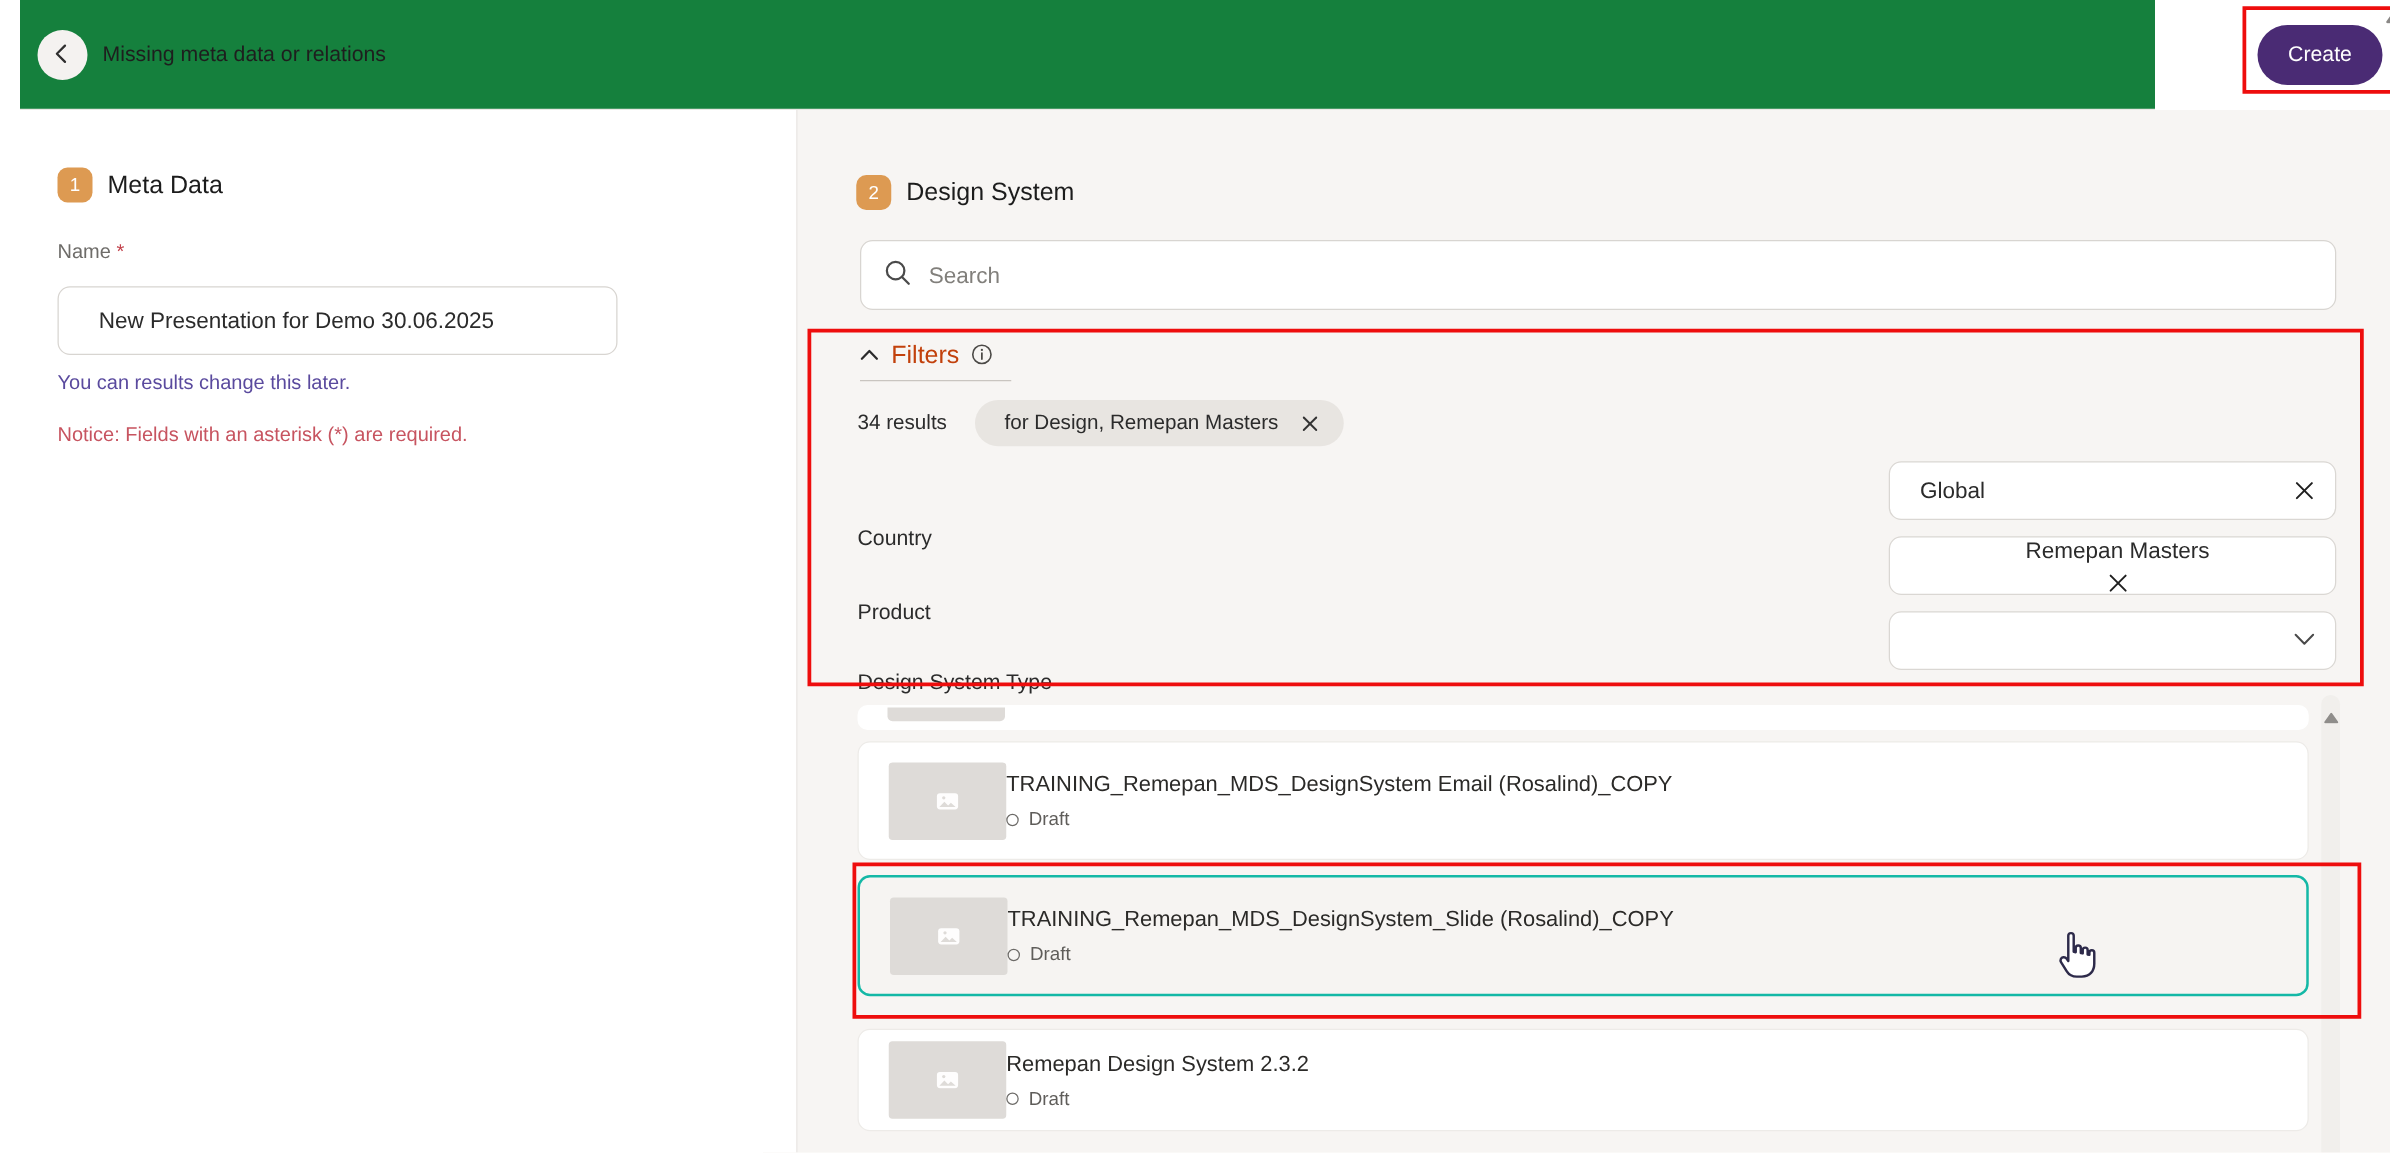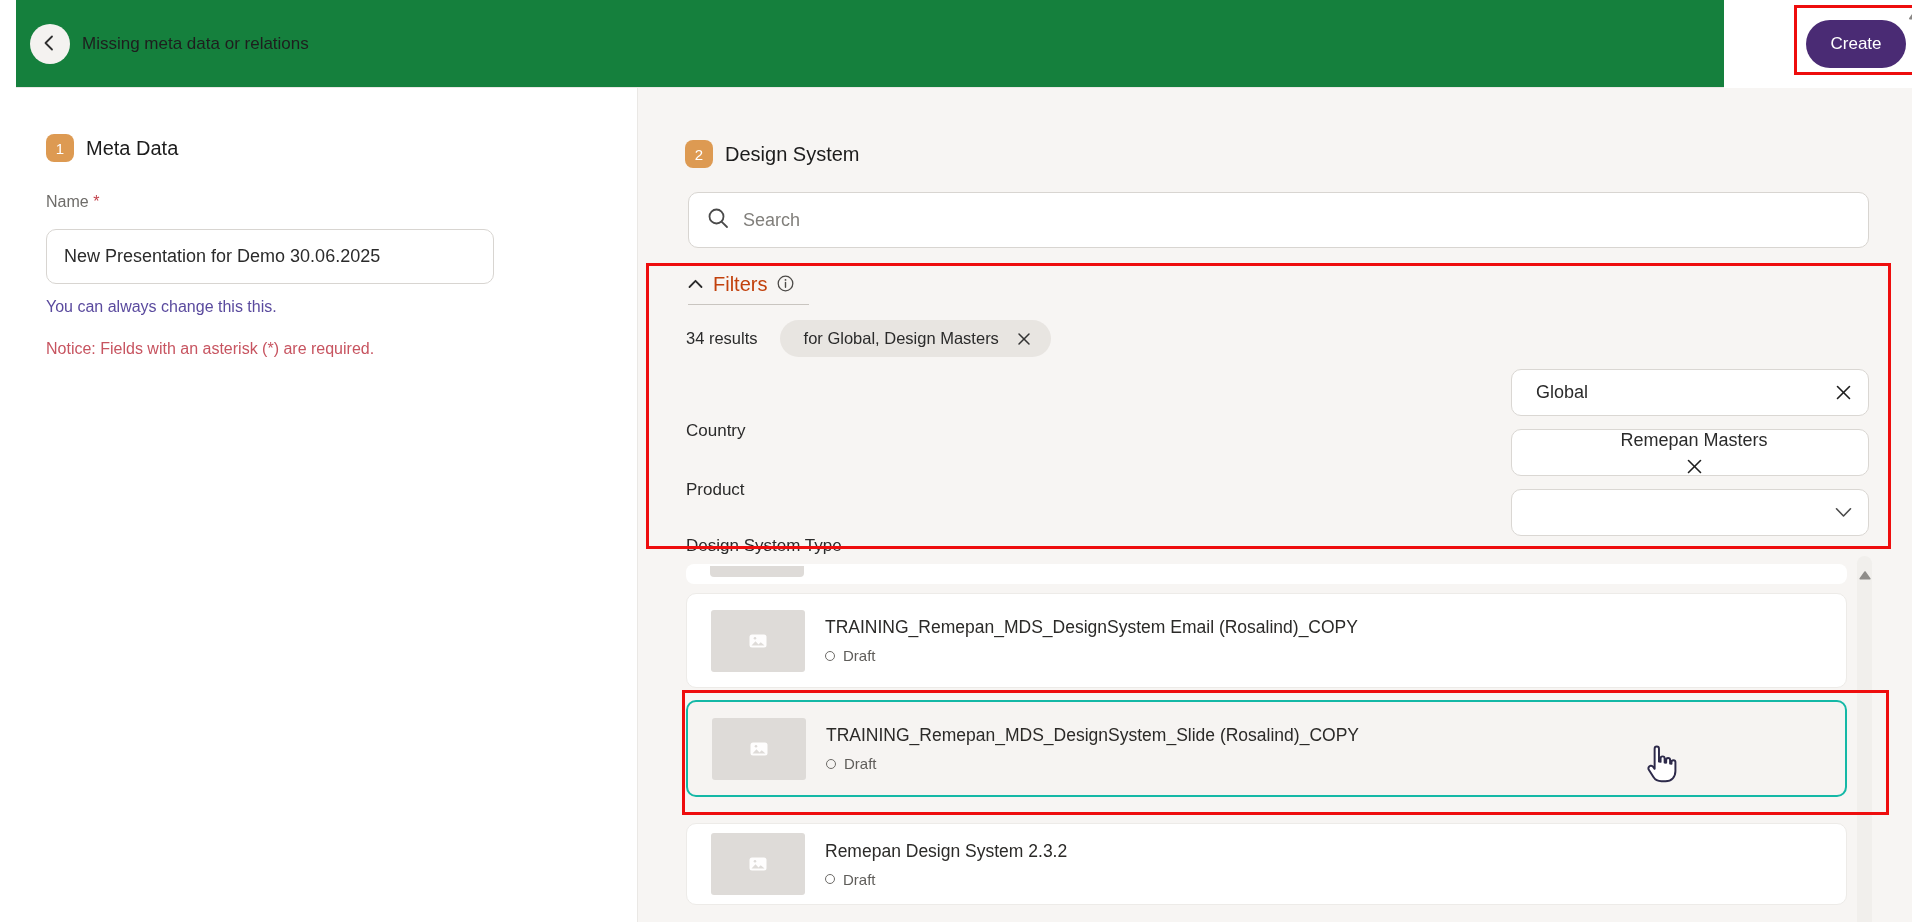--- a/index.html
+++ b/index.html
@@ -20,21 +20,21 @@
   .left-panel { position:absolute; left:0; top:88px; width:637px; height:834px; background:#fff; }
   .right-panel { position:absolute; left:637px; top:88px; width:1275px; height:834px; background:#f7f5f3; border-left:1px solid #eae8e5; }
 
   .step-badge { display:inline-flex; align-items:center; justify-content:center; width:28px; height:28px; border-radius:8px; background:#dd9a52; color:#fff; font-size:15px; font-weight:500; }
   .section-title { font-size:20px; font-weight:500; color:#1c1c1c; }
   .section-header { display:flex; align-items:center; gap:12px; position:absolute; }
 
   
   .field-label { position:absolute; left:46px; top:105px; font-size:16px; color:#6e6c69; }
   .req { color:#c2414b; }
-  .name-input { position:absolute; left:46px; top:141px; width:448px; height:55px; border:1px solid #d8d5d1; border-radius:10px; padding:0 17px; font-size:18px; color:#2b2b2b; font-family:"Liberation Sans",sans-serif; background:#fff; }
+  .name-input { position:absolute; left:46px; top:141px; width:448px; height:55px; border:1px solid #d8d5d1; border-radius:10px; padding:0 32px; font-size:18px; color:#2b2b2b; font-family:"Liberation Sans",sans-serif; background:#fff; }
   .hint { position:absolute; left:46px; top:210px; font-size:16px; color:#5a4a9e; }
   .notice { position:absolute; left:46px; top:252px; font-size:16px; color:#c75460; }
 
   
   .search-box { position:absolute; left:50px; top:104px; width:1181px; height:56px; background:#fff; border:1px solid #d8d5d1; border-radius:10px; display:flex; align-items:center; padding:0 18px; gap:14px; }
   .search-box input { border:none; outline:none; flex:1; font-size:18px; color:#2b2b2b; font-family:"Liberation Sans",sans-serif; background:transparent; }
   .search-box input::placeholder { color:#817f7b; }
 
   
   .filters-anno { left:8px; top:175px; width:1245px; height:286px; }
@@ -48,21 +48,21 @@
   .icon-btn { background:none; border:none; cursor:pointer; display:flex; align-items:center; justify-content:center; padding:0; }
 
   .filter-label { position:absolute; left:48px; font-size:17px; color:#2b2b2b;margin-top:38px; }
   .filter-box { position:absolute; left:873px; width:358px; height:47px; background:#fff; border:1px solid #dad7d3; border-radius:10px; display:flex; align-items:center; justify-content:space-between; padding:0 16px 0 24px; cursor:pointer; }
   .filter-value { font-size:18px; color:#2b2b2b; }
 
   
   .partial-card { position:absolute; left:48px; top:476px; width:1161px; height:20px; background:#fff; border-radius:8px; }
   .partial-thumb { position:absolute; left:72px; top:478px; width:94px; height:11px; background:#dedbd8; border-radius:0 0 4px 4px; }
 
-  .card { position:absolute; left:48px; width:1161px; background:#fff; border:1px solid #edebe8; border-radius:10px; display:flex; align-items:center; padding:0 24px; gap:20px; cursor:pointer; }
+  .card { position:absolute; left:48px; width:1161px; background:#fff; border:1px solid #edebe8; border-radius:10px; display:flex; align-items:center; padding:0 24px; cursor:pointer; }
   .card.selected { background:#f6f4f2; border:2px solid #14b8a6; }
   .thumb { width:94px; height:62px; background:#dedbd8; border-radius:3px; flex:none; display:flex; align-items:center; justify-content:center; }
   .card-text { display:flex; flex-direction:column; gap:9px; }
   .card-title { font-size:17.5px; color:#2b2a28; }
   .status-row { display:flex; align-items:center; gap:8px; }
   .status-dot { width:10px; height:10px; border:1.5px solid #6d6b68; border-radius:50%; }
   .status-label { font-size:15px; color:#5f5d5a; }
   .item-anno { left:44px; top:602px; width:1207px; height:125px; }
 
   .list-scroll-track { position:absolute; left:1219px; top:468px; width:15px; height:366px; background:#f1efec; border-radius:8px 8px 0 0; }
@@ -90,21 +90,21 @@
   </span>
 </header>
 
 <section class="left-panel">
   <div class="section-header" style="left:46px; top:46px;">
     <span class="step-badge">1</span>
     <h2 class="section-title">Meta Data</h2>
   </div>
   <label class="field-label"><span>Name</span> <span class="req">*</span></label>
   <input class="name-input" type="text" value="New Presentation for Demo 30.06.2025" style="">
-  <p class="hint">You can always change this this.</p>
+  <p class="hint">You can results change this later.</p>
   <p class="notice">Notice: Fields with an asterisk (*) are required.</p>
 </section>
 
 <section class="right-panel">
   <div class="section-header" style="left:47px; top:52px;">
     <span class="step-badge">2</span>
     <h2 class="section-title">Design System</h2>
   </div>
 
   <div class="search-box">
@@ -132,21 +132,21 @@
           <circle cx="8.5" cy="4.9" r="0.9" fill="#4c4a47"></circle>
           <line x1="8.5" y1="7.4" x2="8.5" y2="12.2" stroke="#4c4a47" stroke-width="1.4" stroke-linecap="round"></line>
         </svg>
     </span>
   </button>
   <div class="filters-underline"></div>
 
   <div class="results-row">
     <span class="results-count">34 results</span>
     <span class="chip">
-      <span class="chip-label">for Global, Design Masters</span>
+      <span class="chip-label">for Design, Remepan Masters</span>
       <button class="icon-btn">
         <svg width="14" height="14" viewBox="0 0 14 14">
             <line x1="2" y1="2" x2="12" y2="12" stroke="#333" stroke-width="1.5" stroke-linecap="round"></line>
             <line x1="12" y1="2" x2="2" y2="12" stroke="#333" stroke-width="1.5" stroke-linecap="round"></line>
           </svg>
       </button>
     </span>
   </div>
 
   <span class="filter-label" style="top:295px;">Country</span>

